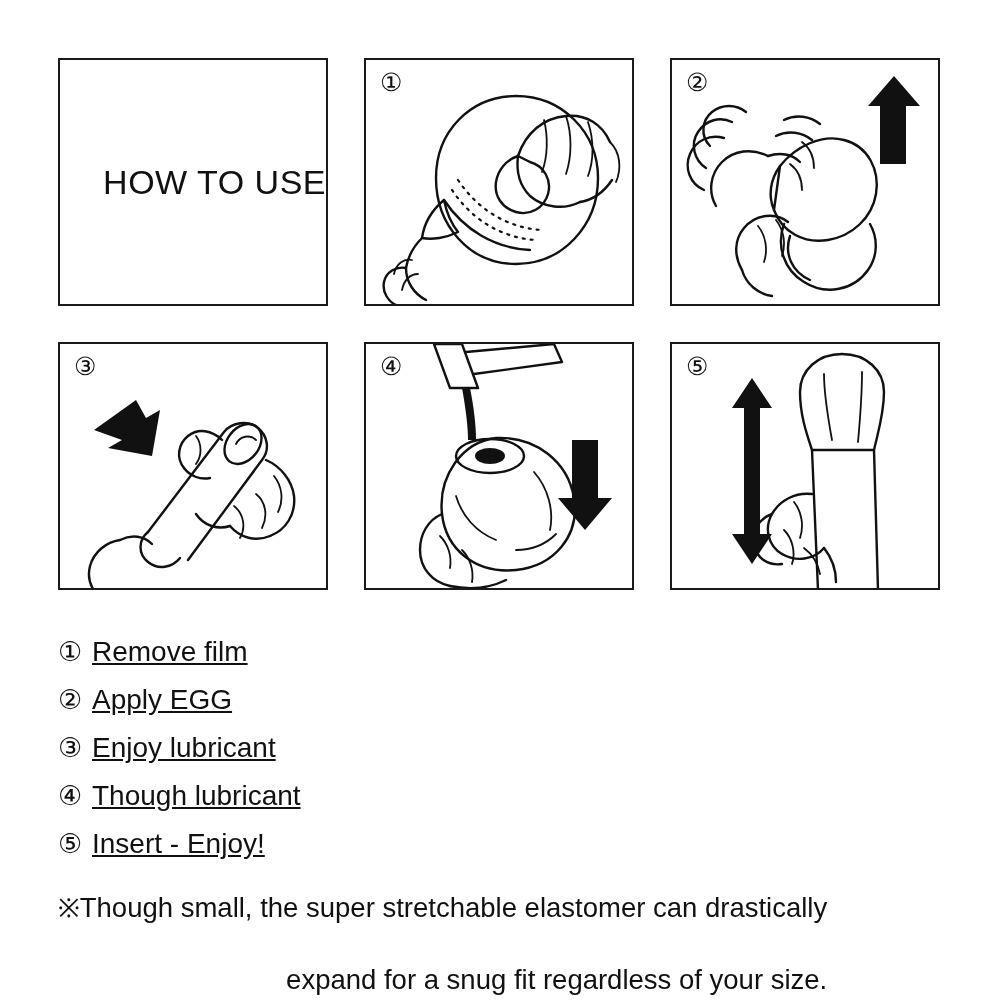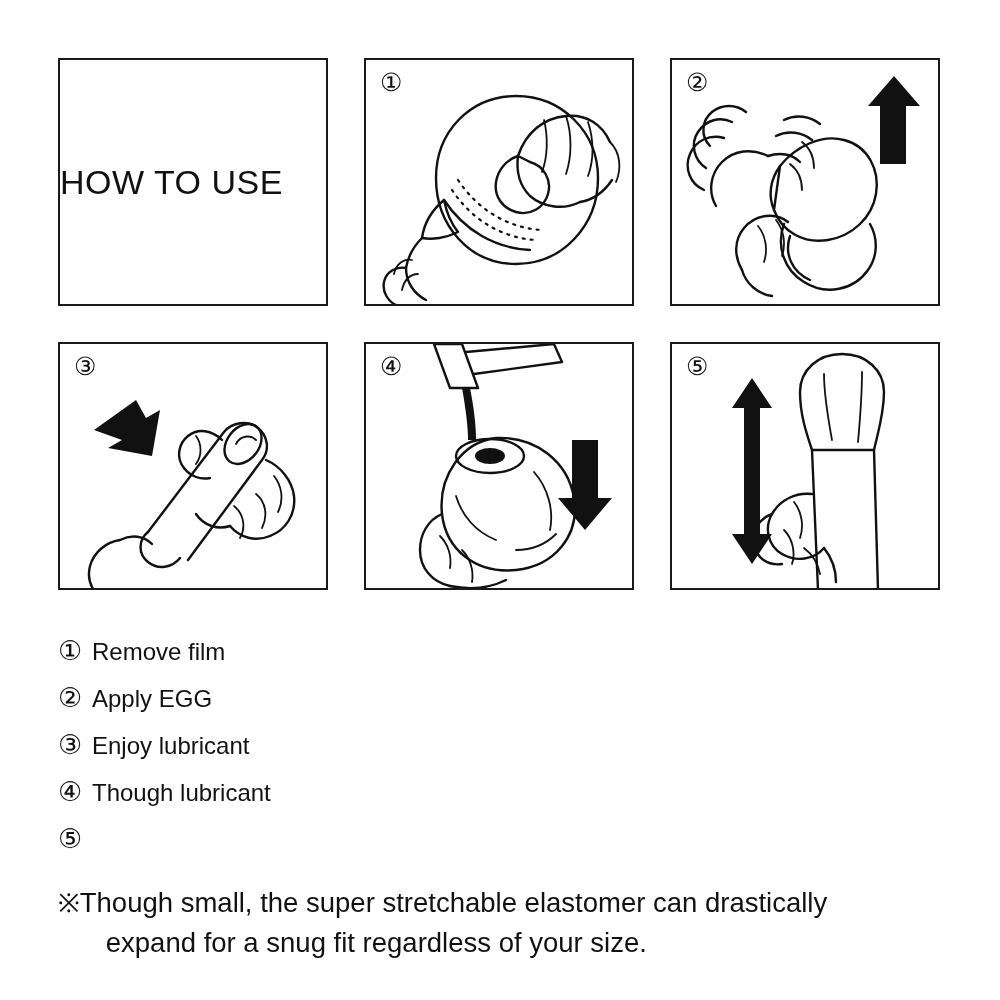--- a/index.html
+++ b/index.html
@@ -53,21 +53,21 @@
   .panel svg {
     position: absolute;
     left: 0; top: 0;
     width: 270px;
     height: 248px;
     display: block;
   }
   .title-panel {
     display: flex;
     align-items: center;
-    justify-content: flex-start;
+    justify-content: flex-end;
   }
   .title-text {
     font-size: 34px;
     letter-spacing: 0.5px;
     color: #111;
     white-space: nowrap;
   }
 
   
   .captions {
@@ -82,40 +82,43 @@
     font-size: 28px;
     line-height: 47px;
     color: #111;
   }
   .cap-mark {
     width: 34px;
     flex: 0 0 34px;
     font-size: 27px;
   }
   .cap-text {
-    font-size: 24px;
+    font-size: 28px;
+    text-decoration: underline;
   }
   .note {
     margin-top: 20px;
     font-size: 27.5px;
     line-height: 40px;
     color: #111;
     display: flex;
     align-items: flex-start;
   }
   .note-mark {
     flex: 0 0 auto;
     font-size: 26px;
   }
   .note-body {
     white-space: normal;
+    text-align: right;
   }
   .note-line2 {
     display: block;
     padding-left: 26px;
+    margin-top: 32px;
   }
   
   .ln {
     fill: none;
     stroke: #111111;
     stroke-width: 2.4;
     stroke-linecap: round;
     stroke-linejoin: round;
   }
   .ln-thin {
@@ -299,20 +302,21 @@
       <span class="cap-text">Enjoy lubricant</span>
     </div>
 
     <div class="cap-row">
       <span class="cap-mark">④</span>
       <span class="cap-text">Though lubricant</span>
     </div>
 
     <div class="cap-row">
       <span class="cap-mark">⑤</span>
+      <span class="cap-text">Insert - Enjoy!</span>
     </div>
 
     <div class="note">
       <span class="note-mark">※</span>
       <span class="note-body">
         <span>Though small, the super stretchable elastomer can drastically</span>
         <span class="note-line2">expand for a snug fit regardless of your size.</span>
       </span>
     </div>
 

